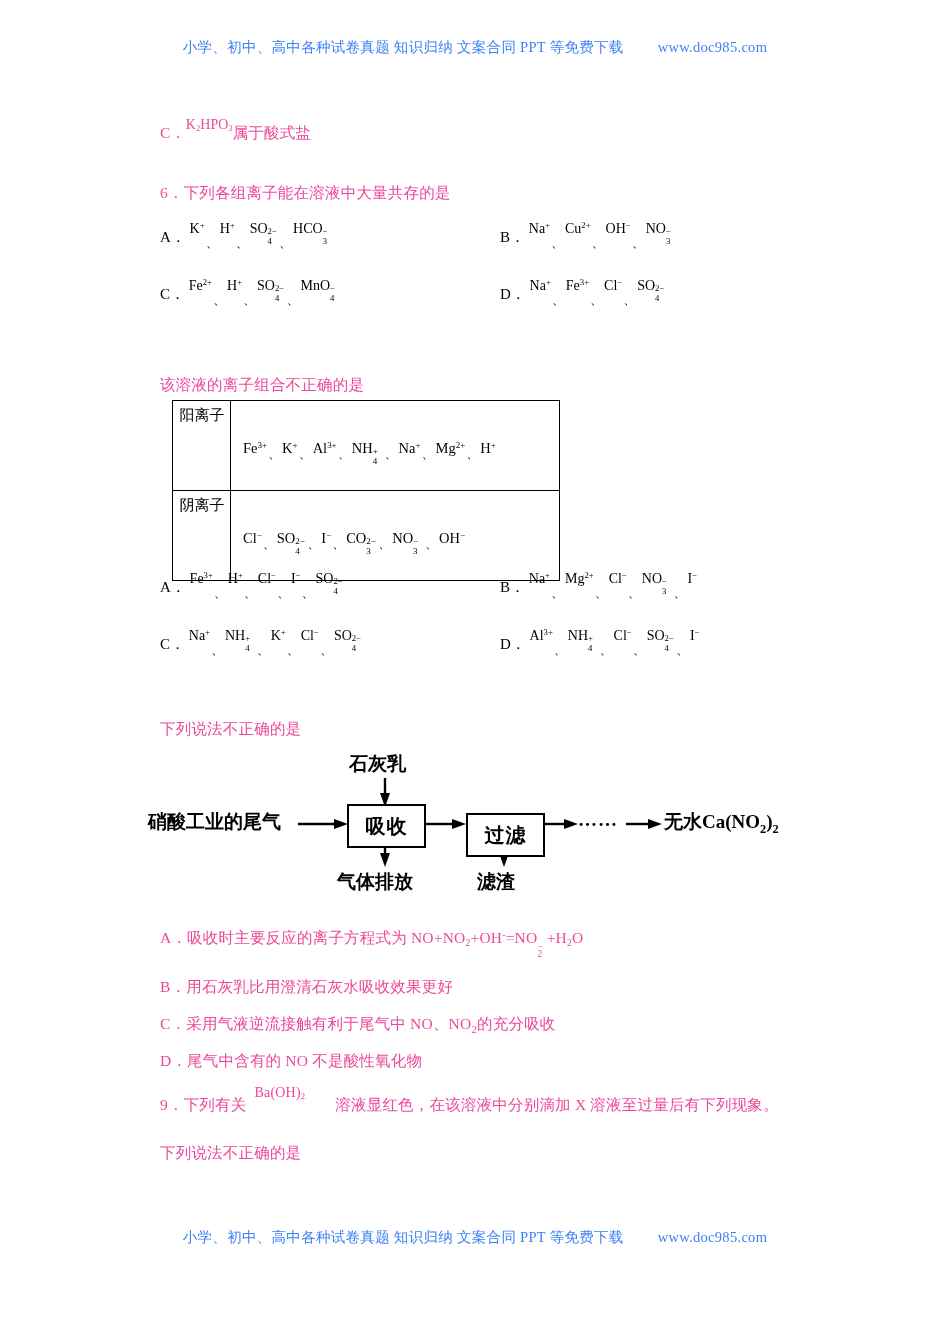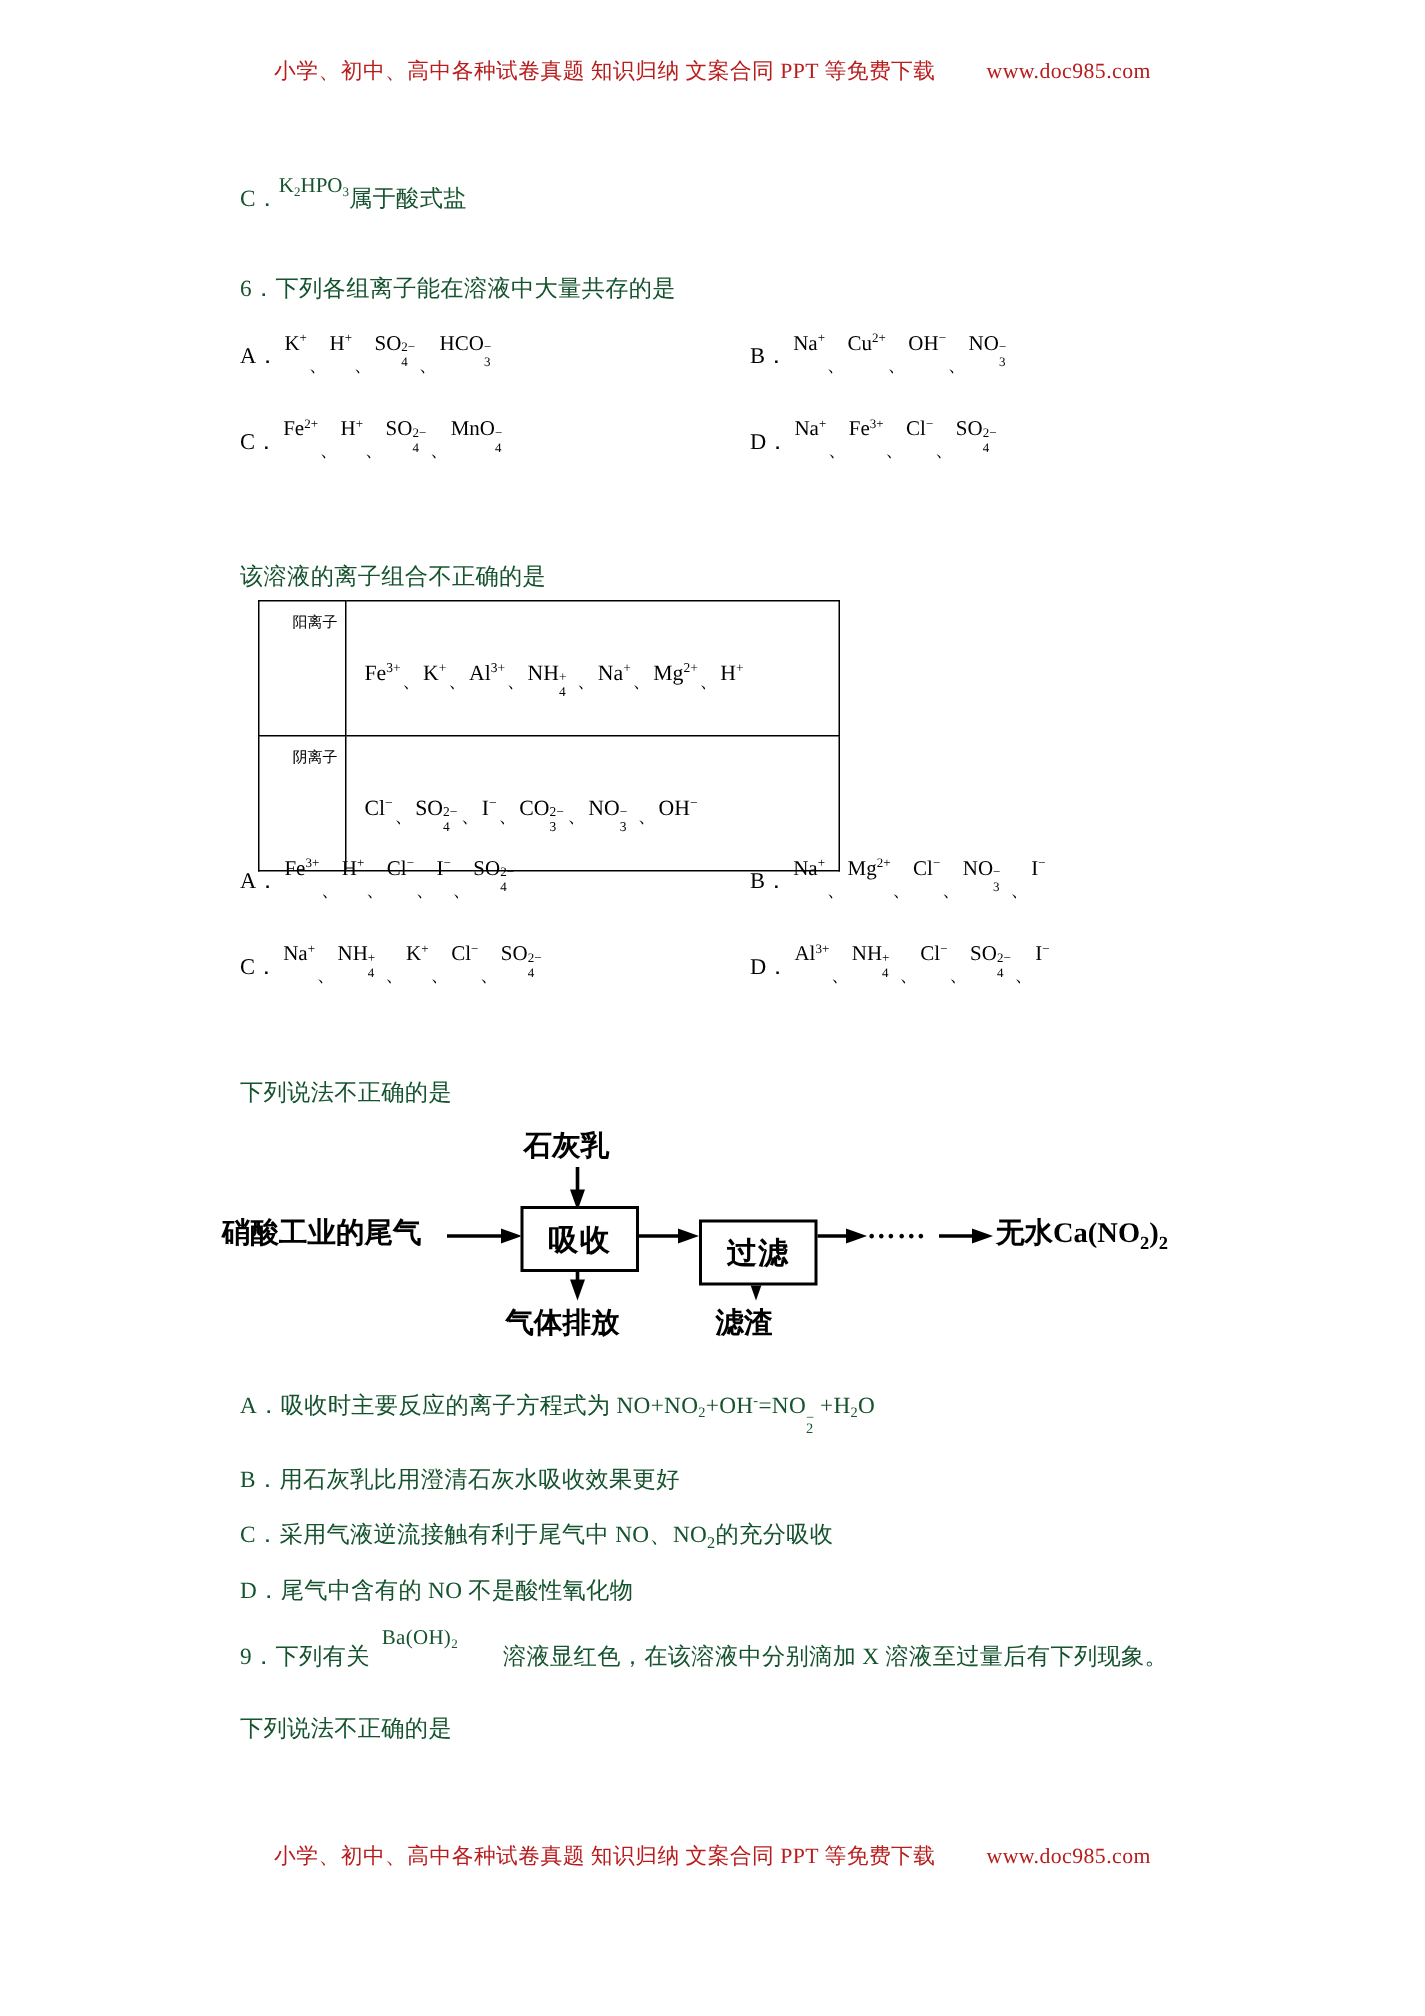--- a/index.html
+++ b/index.html
@@ -22,37 +22,37 @@
     height: 1344px;
   }
 
   
   .watermark {
     position: absolute;
     left: 0;
     width: 950px;
     text-align: center;
     font-size: 14.5px;
-    color: #b91c1c;
+    color: #3b82f6;
     letter-spacing: 0.3px;
     white-space: nowrap;
   }
   .watermark .wm-url {
     margin-left: 34px;
     font-family: "Liberation Serif", serif;
   }
   .wm-top { top: 38px; }
   .wm-bottom { top: 1228px; }
 
   
   .blk {
     position: absolute;
     font-size: 15.5px;
     line-height: 22px;
-    color: #14532d;
+    color: #ec4899;
     white-space: nowrap;
   }
   .qtext {
     font-size: 15.5px;
     letter-spacing: 0.2px;
   }
   .optlabel {
     font-family: "Liberation Serif", serif;
   }
 
@@ -123,25 +123,25 @@
     border-collapse: collapse;
     background: #fff;
   }
   .ion-table td {
     border: 1.1px solid #000;
     padding: 0;
     vertical-align: middle;
   }
   .ion-table td.hdr {
     width: 46px;
-    font-size: 10px;
+    font-size: 15px;
     line-height: 19px;
     padding: 5px 5px 5px 6px;
     vertical-align: top;
-    text-align: right;
+    text-align: center;
   }
   .ion-table td.body {
     padding: 21px 8px 14px 12px;
     font-size: 14.5px;
     height: 54px;
   }
 
   
   .flow { position: absolute; left: 0; top: 745px; width: 950px; height: 165px; }
   .flow .lbl {

